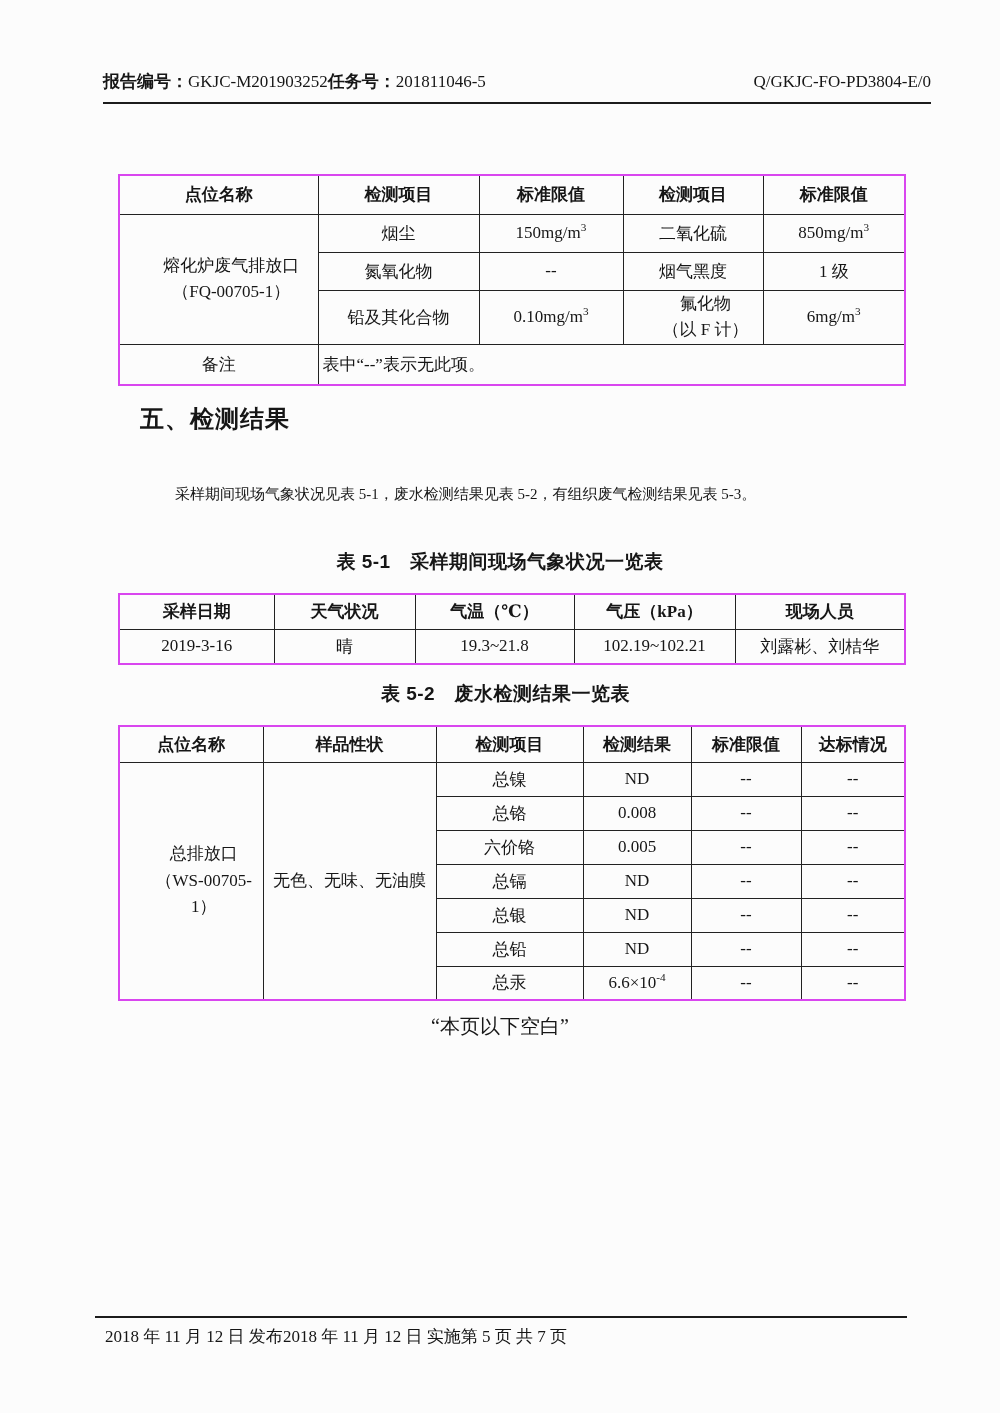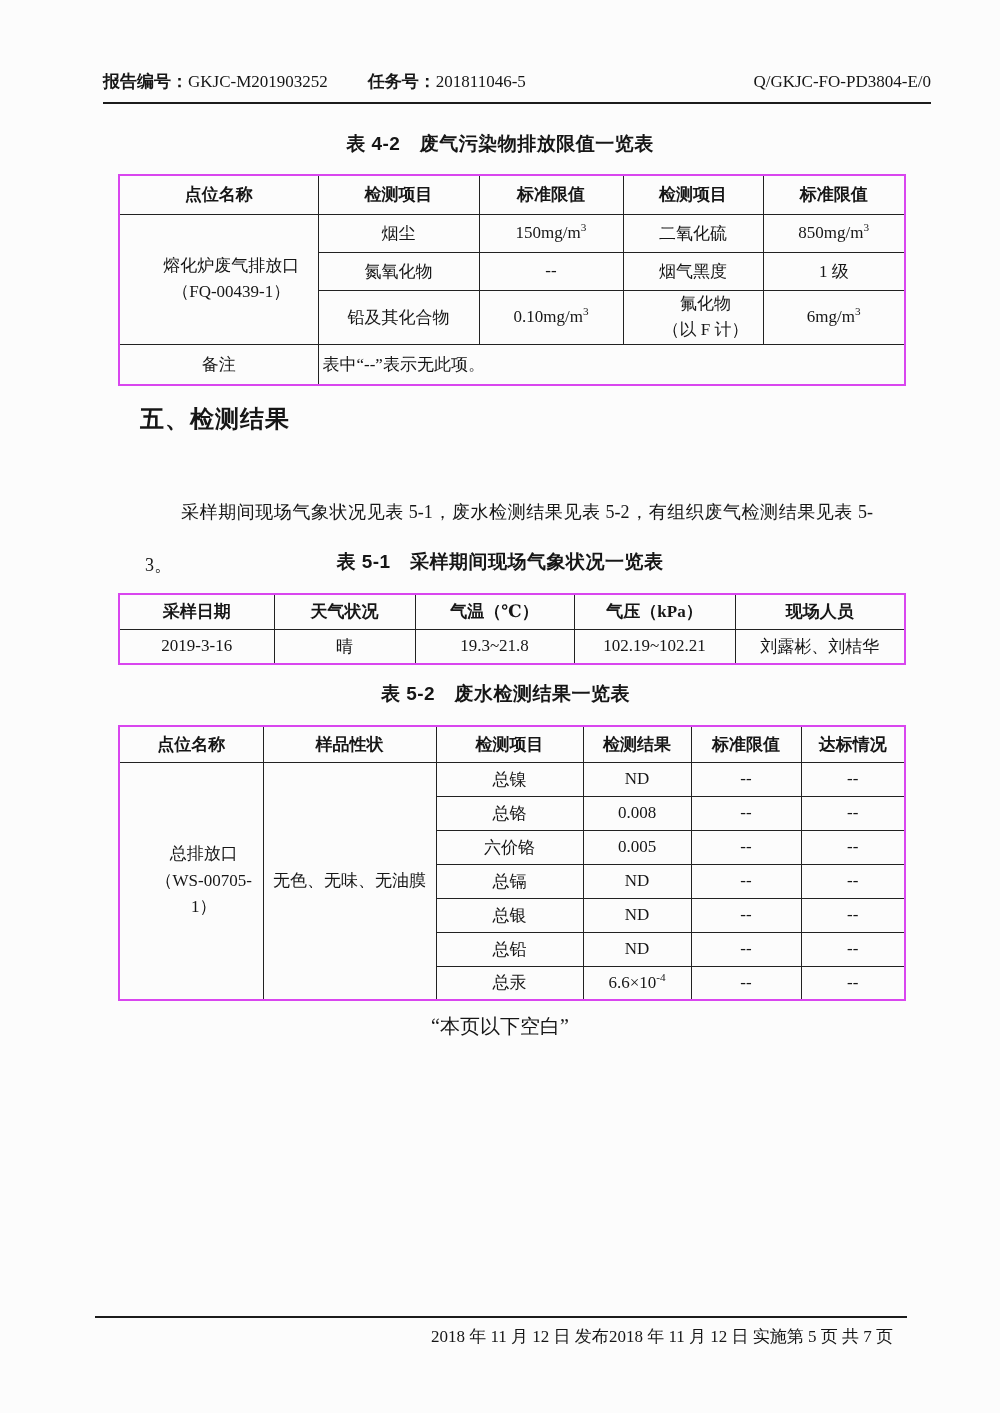--- a/index.html
+++ b/index.html
@@ -16,21 +16,21 @@
 
   
   .doc-header {
     position: absolute;
     top: 70px; left: 103px; width: 828px;
     display: flex; justify-content: space-between; align-items: baseline;
     border-bottom: 2px solid #1c1c1c;
     padding-bottom: 9px;
     font-size: 17px;
   }
-  .doc-header .h-left { display: flex; gap: 40px; }
+  .doc-header .h-left { display: flex; }
   .hdr-label {
     font-family: "Liberation Sans", "DejaVu Sans", sans-serif;
     font-weight: bold;
   }
   .hdr-value { font-family: "Liberation Serif", serif; }
 
   
   .tbl-title {
     position: absolute; left: 0; width: 100%;
     text-align: center;
@@ -45,22 +45,22 @@
 
   .sec-heading {
     position: absolute; top: 403px; left: 140px;
     font-family: Liberation Mono, monospace;
     font-weight: bold;
     font-size: 24px;
     letter-spacing: 1px;
   }
 
   .para {
-    position: absolute; top: 486px; left: 145px; width: 728px;
-    font-size: 18px;
+    position: absolute; top: 468px; left: 145px; width: 728px;
+    font-size: 15px;
     line-height: 53px;
     text-indent: 2em;
     text-align: justify;
   }
 
   
   table {
     position: absolute; left: 118px;
     border-collapse: collapse;
     table-layout: fixed;
@@ -88,60 +88,59 @@
     position: absolute; top: 1013px; left: 0; width: 100%;
     text-align: center;
     font-weight: normal;
     font-size: 20px;
   }
 
   
   .doc-footer {
     position: absolute; top: 1316px; left: 95px; width: 812px;
     border-top: 2px solid #1c1c1c;
-    display: flex; justify-content: flex-end; align-items: baseline;
+    display: flex; justify-content: flex-start; align-items: baseline;
     padding: 7px 14px 0 10px;
     font-size: 17px;
   }
 </style>
 </head>
 <body>
 
 <div class="page">
 
   <div class="doc-header">
     <div class="h-left">
       <span><span class="hdr-label">报告编号：</span><span class="hdr-value">GKJC-M201903252</span></span>
       <span><span class="hdr-label">任务号：</span><span class="hdr-value">201811046-5</span></span>
     </div>
     <span class="hdr-value">Q/GKJC-FO-PD3804-E/0</span>
   </div>
 
-  <div class="tbl-title" id="t42-title">表 4-2　废气污染物排放限值一览表</div>
 
   <table id="table42">
     <colgroup>
       <col style="width:199px">
         <col style="width:161px">
         <col style="width:144px">
         <col style="width:140px">
         <col style="width:142px">
     </colgroup>
     <tbody>
         <tr style="height:39px">
       <th>点位名称</th>
       <th>检测项目</th>
       <th>标准限值</th>
       <th>检测项目</th>
       <th>标准限值</th>
     </tr>
     <tr style="height:38px">
       <td rowspan="3" class="two-line">
         <span>熔化炉废气排放口</span>
-        <span>（FQ-00439-1）</span>
+        <span>（FQ-00705-1）</span>
       </td>
       <td>烟尘</td>
       <td><span>150mg/m</span><sup>3</sup></td>
       <td>二氧化硫</td>
       <td><span>850mg/m</span><sup>3</sup></td>
     </tr>
     <tr style="height:38px">
       <td>氮氧化物</td>
       <td>--</td>
       <td>烟气黑度</td>

